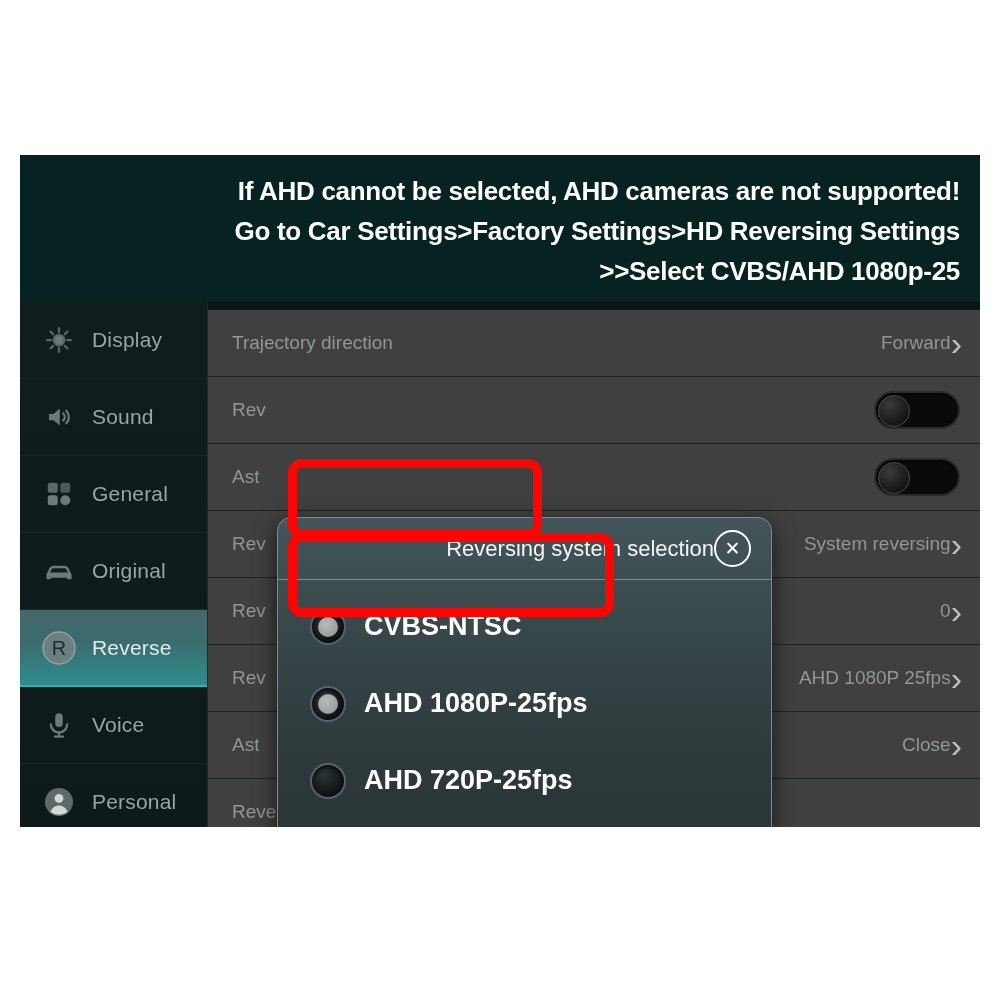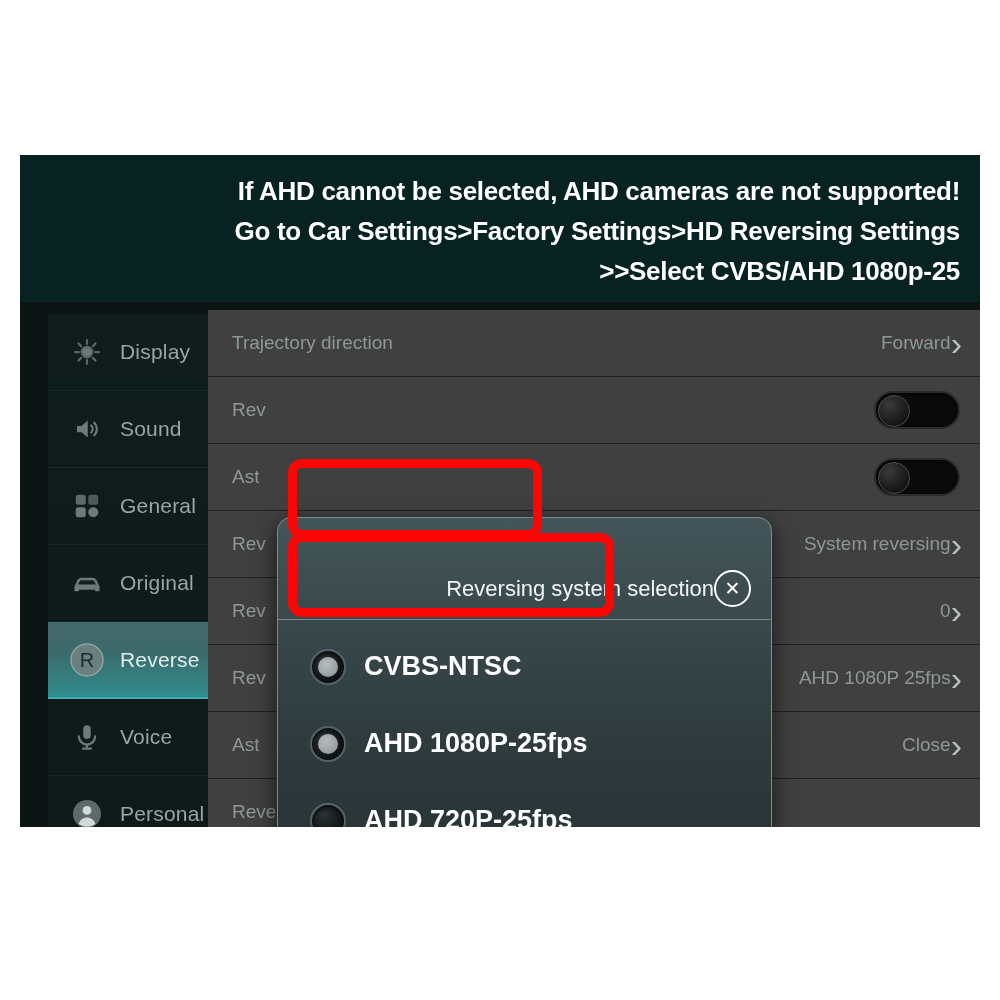--- a/index.html
+++ b/index.html
@@ -48,26 +48,25 @@
   #body {
     position: absolute;
     left: 0; top: 147px;
     width: 960px; height: 525px;
     background: #0c1514;
   }
 
   
   #sidebar {
     position: absolute;
-    left: 0; top: 12px;
+    left: 0; top: 0;
     width: 188px; height: 525px;
     background: linear-gradient(180deg,#0f1d1c 0%, #0d1a19 100%);
     border-right: 1px solid #1c2c2b;
     box-sizing: border-box;
-    margin-left: 28px;
   }
   .side-item {
     position: relative;
     height: 77px;
     display: flex;
     align-items: center;
     padding-left: 18px;
     box-sizing: border-box;
     border-bottom: 1px solid #182726;
   }
@@ -160,21 +159,20 @@
     box-sizing: border-box;
     overflow: hidden;
   }
   #dialog-head {
     position: relative;
     height: 62px;
     display: flex; align-items: center;
     padding: 0 20px 0 22px;
     border-bottom: 1px solid rgba(255,255,255,.35);
     box-sizing: border-box;
-    margin-top: 40px;
   }
   #dialog-title {
     color: #f2f5f5;
     font-size: 22px;
     flex: 1;
   }
   #close-btn {
     width: 33px; height: 33px;
     border-radius: 50%;
     border: 2px solid #ffffff;

